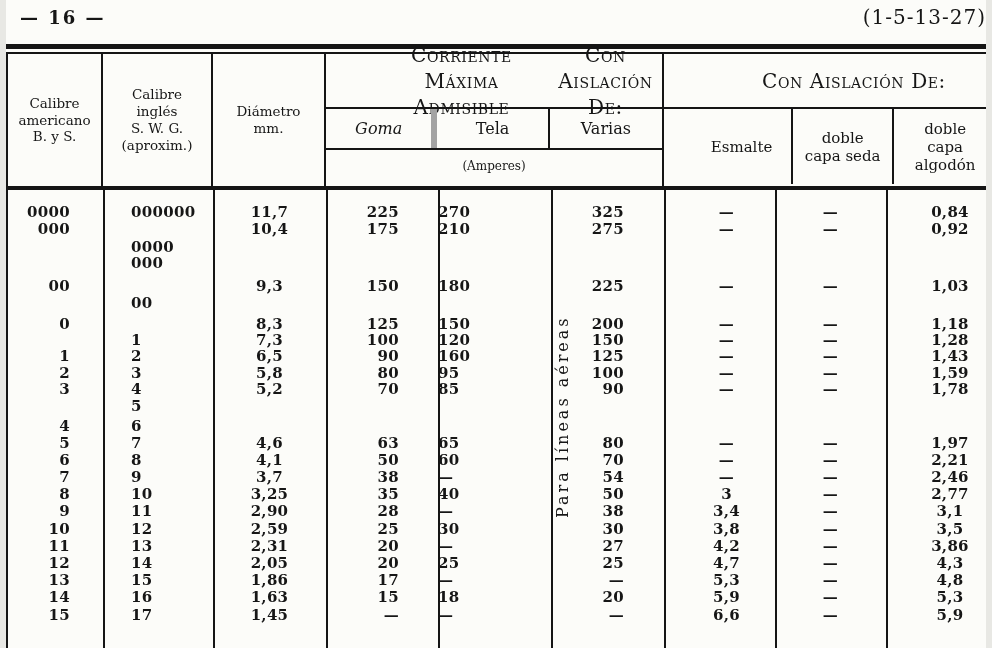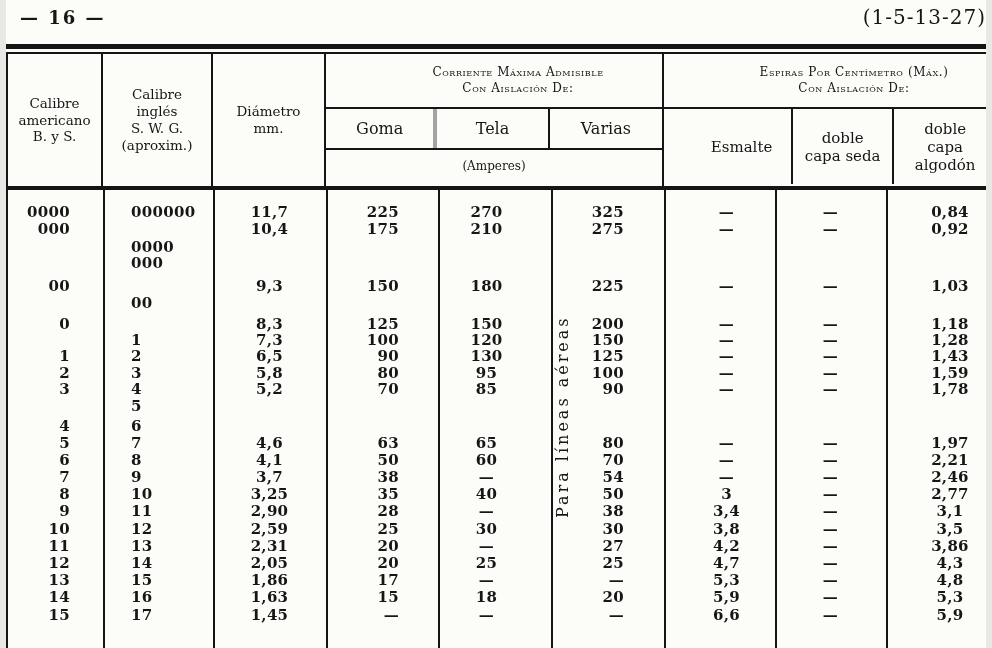--- a/index.html
+++ b/index.html
@@ -19,26 +19,26 @@
   
   .thead{position:absolute;top:54px;left:0;width:992px;height:132px;border-bottom:4px solid #151515;}
   .hcell{position:absolute;top:0;bottom:0;box-sizing:border-box;display:flex;flex-direction:column;
          justify-content:center;align-items:center;text-align:center;font-size:13.5px;line-height:1.25;}
   .hc1{left:0;width:97px;border-left:2px solid #151515;border-right:2px solid #151515;}
   .hc2{left:97px;width:110px;border-right:2px solid #151515;}
   .hc3{left:207px;width:113px;border-right:2px solid #151515;}
   .hgroup{position:absolute;top:0;bottom:0;box-sizing:border-box;}
   .hg1{left:320px;width:338px;border-right:2px solid #151515;}
   .hg2{left:658px;width:334px;border-right:2px solid #151515;}
-  .gtitle{height:55px;box-sizing:border-box;display:flex;flex-direction:column;justify-content:center;
+  .gtitle{height:55px;box-sizing:border-box;display:flex;flex-direction:row;justify-content:center;
           align-items:center;border-bottom:2px solid #151515;font-variant:small-caps;
-          font-size:12px;letter-spacing:0.6px;line-height:1.3;text-align:center;padding-left:48px;}
+          font-size:20px;letter-spacing:0.6px;line-height:1.3;text-align:center;padding-left:48px;}
   .gsub{height:41px;box-sizing:border-box;display:flex;border-bottom:2px solid #151515;}
   .gsub .sub{box-sizing:border-box;display:flex;align-items:center;justify-content:center;font-size:16px;}
-  .sub-goma{width:112px;border-right:4px solid #a3a3a3;}
+  .sub-goma{width:112px;border-right:6px solid #a3a3a3;font-style:italic;}
   .sub-tela{width:113px;border-right:2px solid #151515;}
   .sub-varias{width:113px;}
   .gamp{height:32px;display:flex;align-items:center;justify-content:center;font-size:12px;}
   .gsub2{height:75px;display:flex;}
   .gsub2 .sub{box-sizing:border-box;display:flex;align-items:center;justify-content:center;
               text-align:center;font-size:15px;line-height:1.2;padding:0 10px;}
   .sub-esmalte{width:111px;border-right:2px solid #151515;margin-left:28px;}
   .sub-seda{width:111px;border-right:2px solid #151515;}
   .sub-algodon{width:112px;}
 
@@ -51,21 +51,21 @@
   .body-row:nth-child(5){margin-top:6px;}
   .body-row:nth-child(6){margin-top:1px;}
   .body-row:nth-child(7){margin-top:4px;}
   .body-row:nth-child(13){margin-top:4px;}
   .body-row:nth-child(n+14){height:17.2px;}
   .cell{box-sizing:border-box;white-space:nowrap;}
   .c1{width:97px;text-align:right;padding-right:33px;}
   .c2{width:110px;text-align:left;padding-left:28px;}
   .c3{width:113px;text-align:center;}
   .c4{width:112px;text-align:right;padding-right:39px;}
-  .c5{width:113px;text-align:center;padding-right:16px;}
+  .c5{width:113px;text-align:left;padding-right:16px;}
   .c6{width:113px;text-align:right;padding-right:40px;}
   .c7{width:111px;text-align:center;padding-left:14px;}
   .c8{width:111px;text-align:center;}
   .c9{width:112px;text-align:center;padding-left:16px;}
 
   .vnote{position:absolute;left:547px;top:328px;width:210px;transform:rotate(-90deg);
          transform-origin:0 0;font-size:16px;letter-spacing:3px;white-space:nowrap;}
 </style>
 </head>
 <body>
@@ -104,21 +104,20 @@
       <div class="gsub">
         <div class="sub sub-goma">Goma</div>
         <div class="sub sub-tela">Tela</div>
         <div class="sub sub-varias">Varias</div>
       </div>
       <div class="gamp">(Amperes)</div>
     </div>
 
     <div class="hgroup hg2">
       <div class="gtitle">
-        <div>Espiras Por Centímetro (Máx.)</div>
         <div>Con Aislación De:</div>
       </div>
       <div class="gsub2">
         <div class="sub sub-esmalte">Esmalte</div>
         <div class="sub sub-seda">doble capa seda</div>
         <div class="sub sub-algodon">doble capa algodón</div>
       </div>
     </div>
   </div>
 
@@ -221,21 +220,21 @@
           <div class="cell c6">150</div>
           <div class="cell c7">—</div>
           <div class="cell c8">—</div>
           <div class="cell c9">1,28</div>
         </div>
         <div class="body-row">
           <div class="cell c1">1</div>
           <div class="cell c2">2</div>
           <div class="cell c3">6,5</div>
           <div class="cell c4">90</div>
-          <div class="cell c5">130</div>
+          <div class="cell c5">160</div>
           <div class="cell c6">125</div>
           <div class="cell c7">—</div>
           <div class="cell c8">—</div>
           <div class="cell c9">1,43</div>
         </div>
         <div class="body-row">
           <div class="cell c1">2</div>
           <div class="cell c2">3</div>
           <div class="cell c3">5,8</div>
           <div class="cell c4">80</div>

